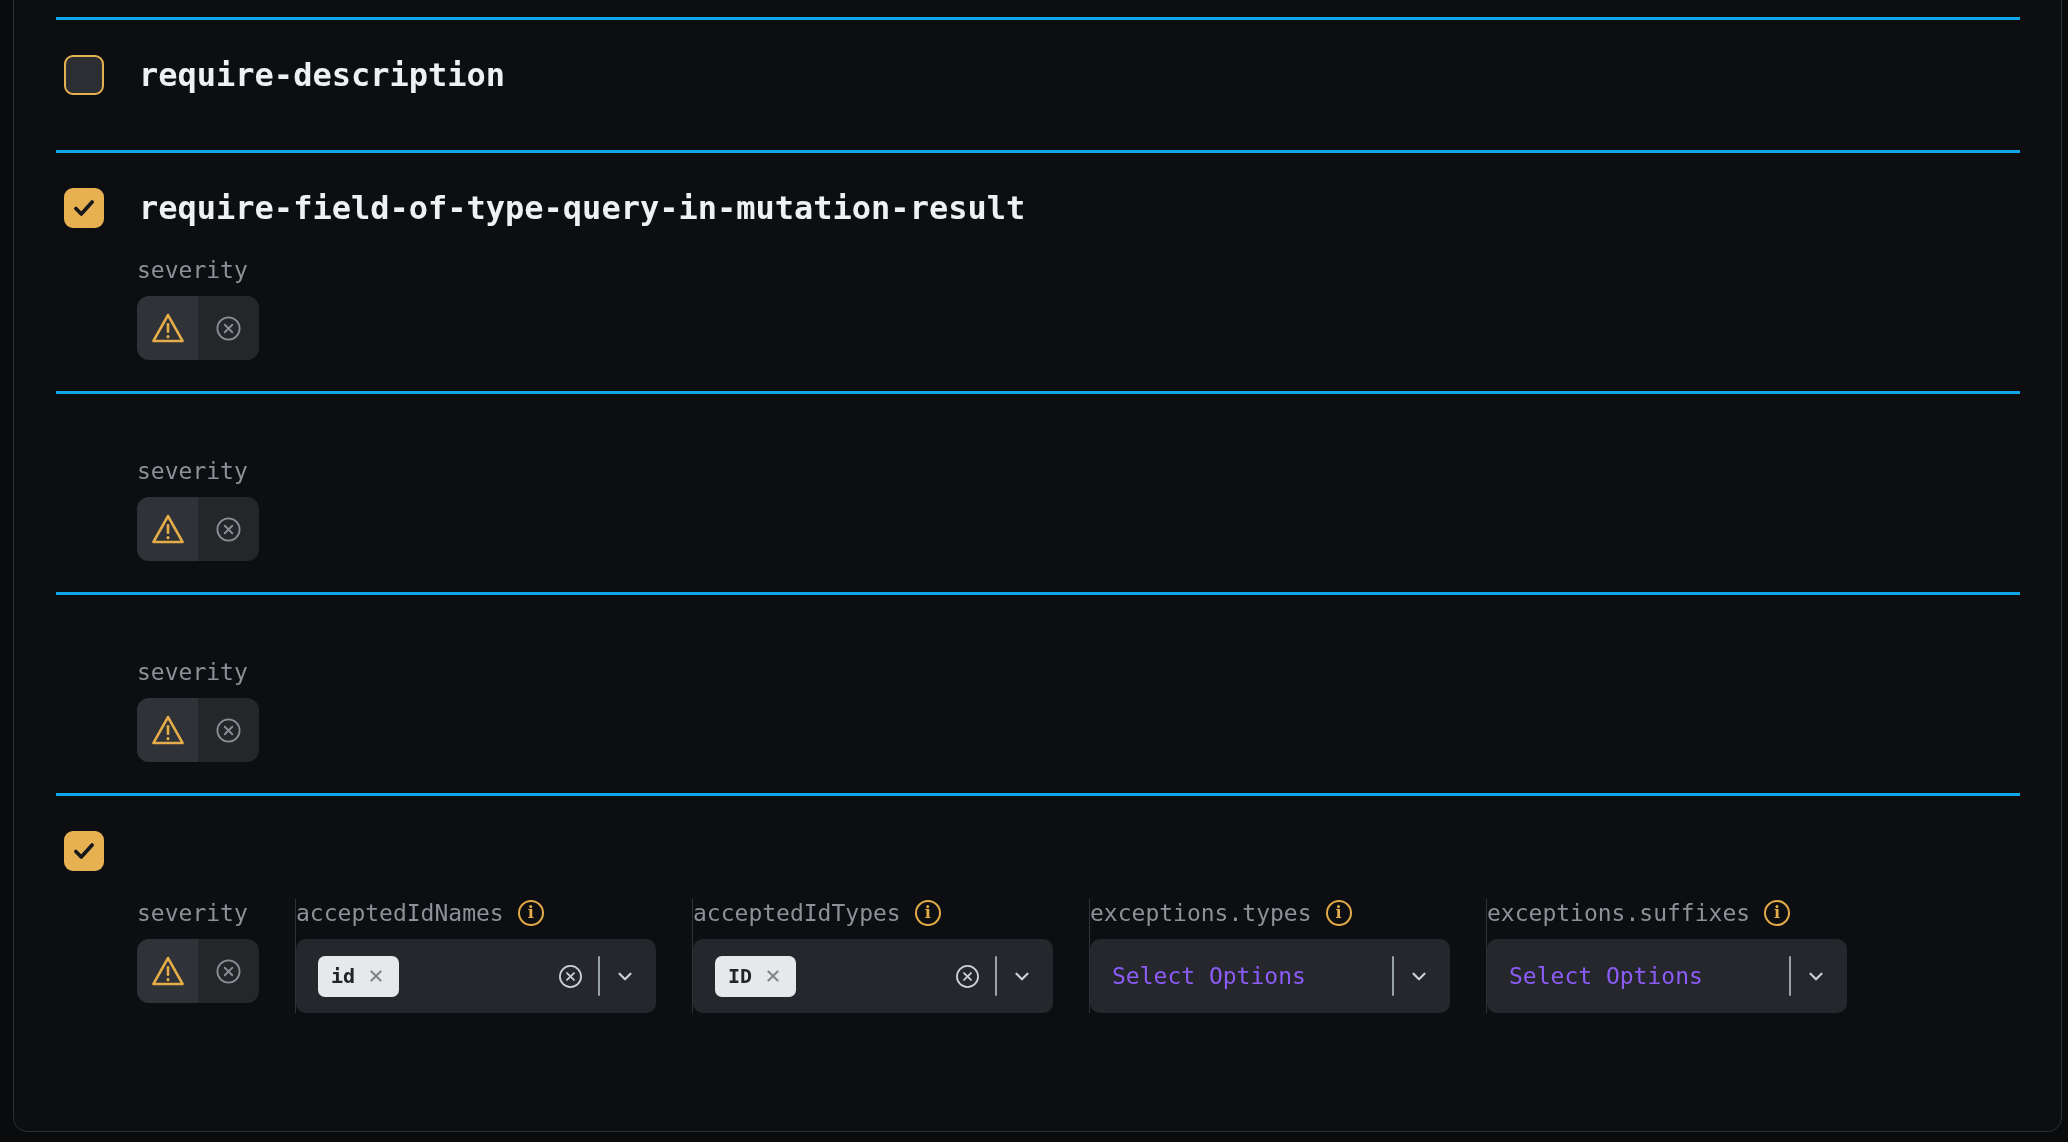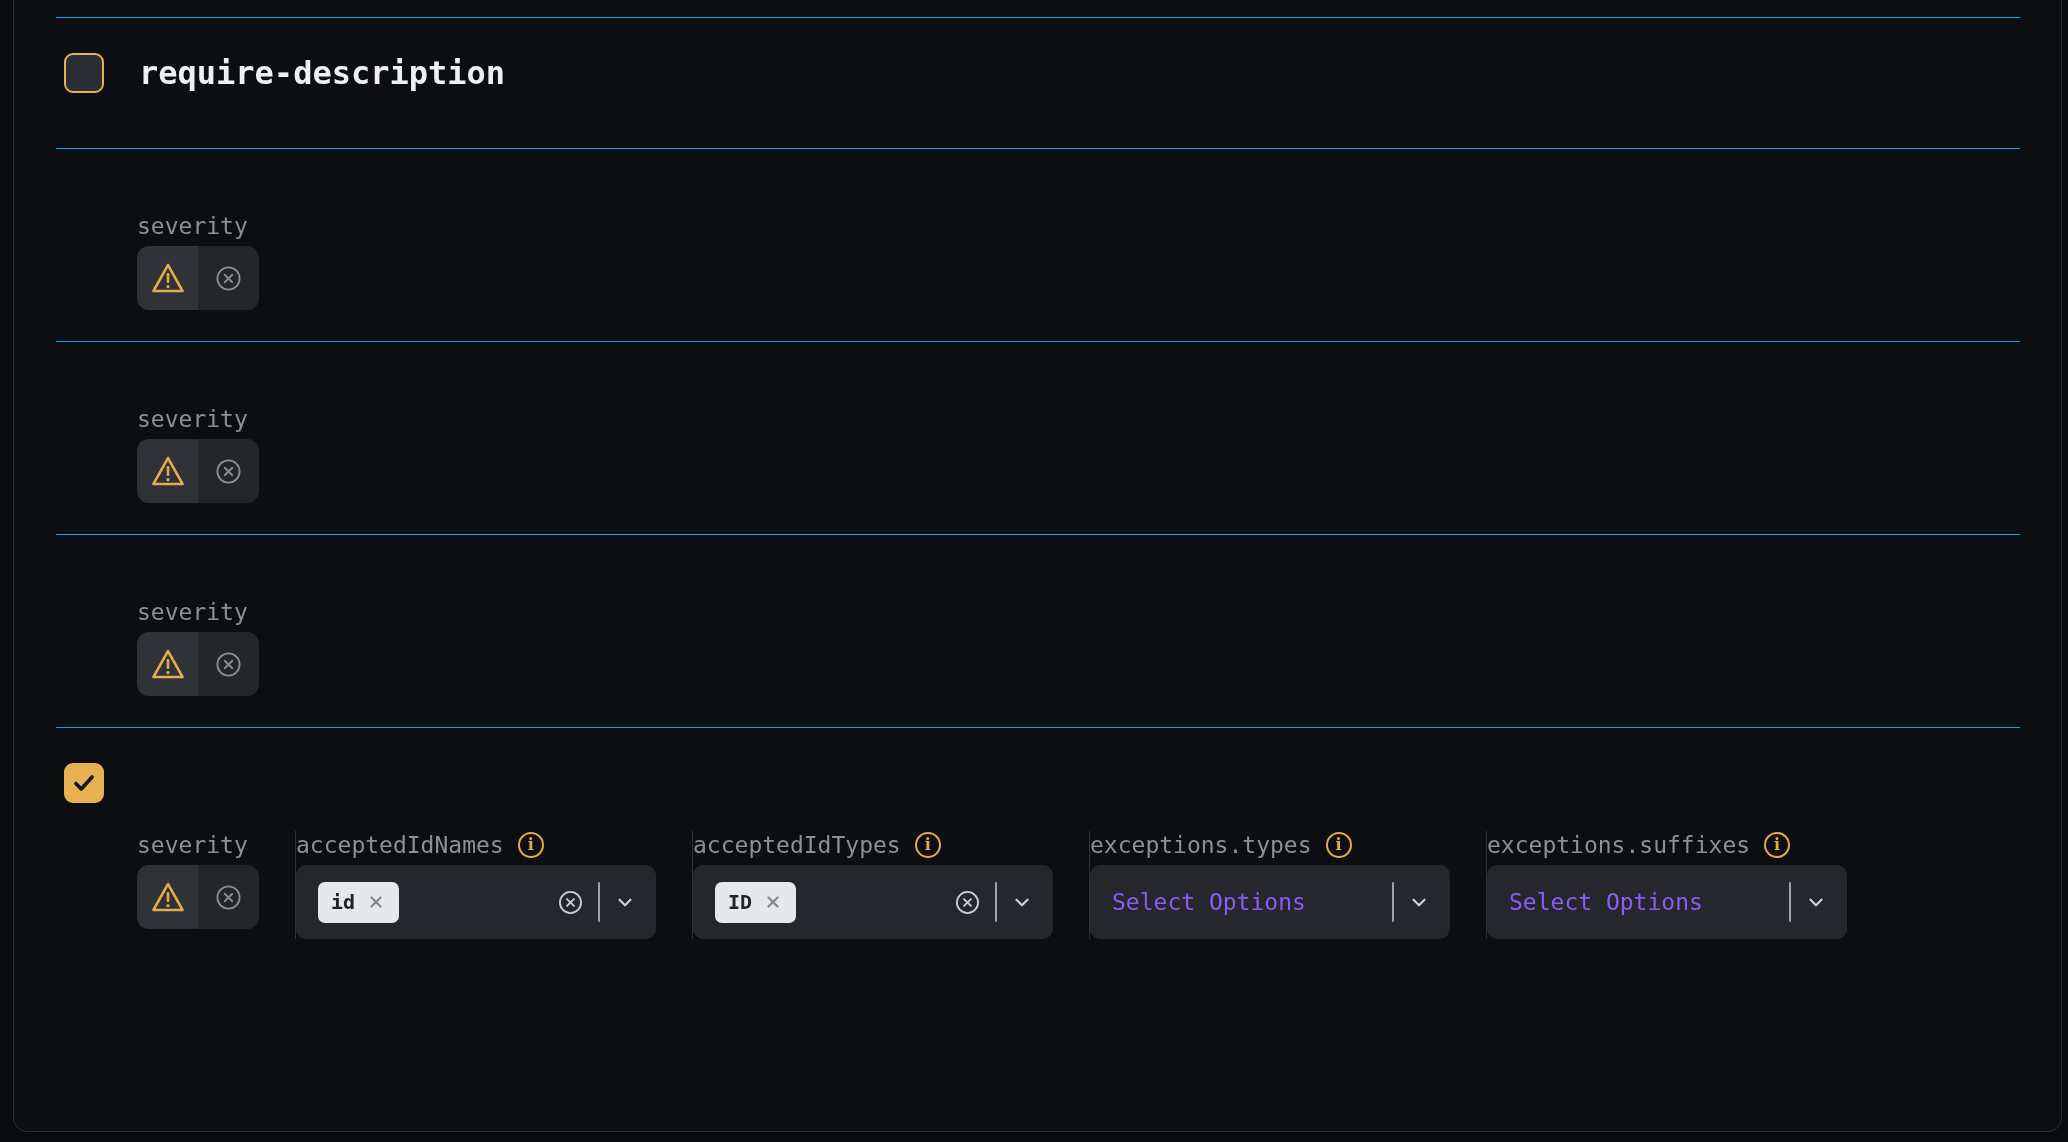--- a/index.html
+++ b/index.html
@@ -15,21 +15,21 @@
     position: absolute;
     left: 13px; top: -20px;
     width: 2049px; height: 1152px;
     background: #0d0e11;
     border: 1.5px solid #2b2e33;
     border-radius: 14px;
     padding-top: 36px;
     overflow: hidden;
   }
   .rule {
-    border-top: 1px solid #0ea5e9;
+    border-top: 3px solid #0ea5e9;
     margin: 0 41px 0 42px;
     padding: 35px 0 31px;
   }
   .rule.rule-compact { padding-bottom: 55px; }
   .rule.rule-last { padding-bottom: 75px; }
   .rule-header {
     display: flex;
     align-items: center;
     gap: 35px;
     padding-left: 8px;
@@ -66,21 +66,21 @@
   }
   .opt-label-row {
     display: flex;
     align-items: center;
     gap: 14px;
     height: 28px;
     font-size: 23px;
     color: #8c9197;
     white-space: nowrap;
   }
-  .control-row { margin-top: 6px; display: flex; align-items: center; }
+  .control-row { margin-top: 12px; display: flex; align-items: center; }
   .info-badge {
     width: 26px; height: 26px;
     border-radius: 50%;
     border: 2px solid #e3ab47;
     color: #e3ab47;
     display: flex; align-items: center; justify-content: center;
     font-family: "DejaVu Serif", serif;
     font-weight: bold;
     font-size: 16px;
     line-height: 1;
@@ -148,20 +148,30 @@
 <div class="container">
 
   <section class="rule rule-compact">
     <div class="rule-header">
       <span class="checkbox unchecked"></span>
       <h3 class="rule-title">require-description</h3>
     </div>
   </section>
 
   <section class="rule">
+    <div class="rule-header">
+      <span class="checkbox checked">
+        <span>
+          <svg width="26" height="26" viewBox="0 0 24 24">
+              <polyline points="4.5,12.5 9.5,17.5 19.5,6.5" fill="none" stroke="#16181b" stroke-width="3.4" stroke-linecap="round" stroke-linejoin="round"></polyline>
+            </svg>
+        </span>
+      </span>
+      <h3 class="rule-title">require-field-of-type-query-in-mutation-result</h3>
+    </div>
     <div class="options">
       <div class="opt-col">
         <div class="opt-label-row">
           <span>severity</span>
         </div>
         <div class="control-row">
           <div class="seg-control">
             <button class="seg active">
               <span>
                 <svg width="38" height="34" viewBox="0 0 24 22">

